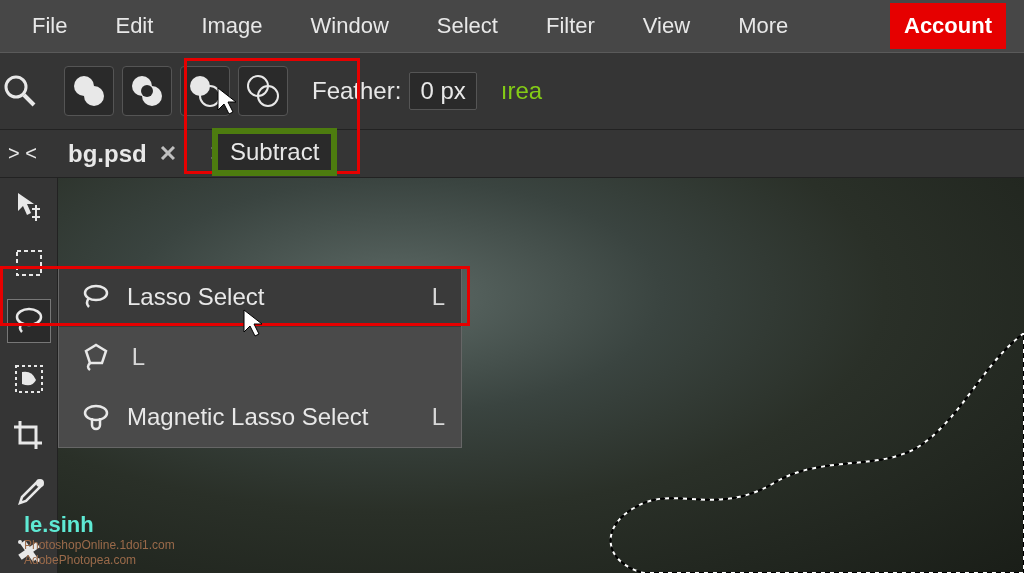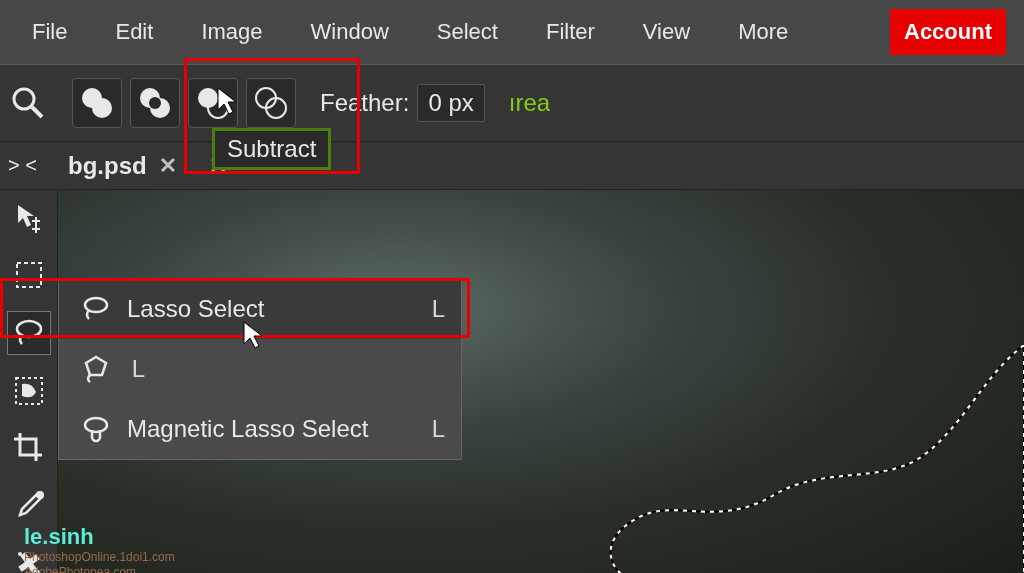--- a/index.html
+++ b/index.html
@@ -1,36 +1,36 @@
 <!DOCTYPE html>
 <html><head>
 <meta charset="utf-8">
 <style>
   * { box-sizing: border-box; margin: 0; padding: 0; }
   html, body { width: 1024px; height: 573px; overflow: hidden; font-family: Arial, sans-serif; background: #474747; color: #e8e8e8; }
   
-  .menubar { height: 64px; background: #474747; display: flex; align-items: center; padding: 0 8px; gap: 0; }
+  .menubar { height: 52px; background: #474747; display: flex; align-items: center; padding: 0 8px; gap: 0; }
   .menubar .menu-item { padding: 0 24px; height: 100%; display: flex; align-items: center; font-size: 22px; color: #e8e8e8; cursor: pointer; }
   .menubar .spacer { flex: 1; }
   .menubar .account-btn { background: #e60000; color: #fff; padding: 10px 14px; font-size: 22px; font-weight: bold; cursor: pointer; margin-right: 10px; }
   
-  .options-bar { height: 78px; background: #353535; border-top: 1px solid #5a5a5a; border-bottom: 1px solid #222; display: flex; align-items: center; padding-left: 8px; position: relative; }
+  .options-bar { height: 78px; background: #353535; border-top: 1px solid #5a5a5a; border-bottom: 1px solid #222; display: flex; align-items: center; position: relative; }
   .zoom-icon { width: 40px; height: 40px; display: flex; align-items: center; justify-content: center; margin-right: 24px; }
   .mode-btns { display: flex; gap: 8px; }
   .mode-btn { width: 50px; height: 50px; background: #2a2a2a; border: 1px solid #555; border-radius: 4px; display: flex; align-items: center; justify-content: center; cursor: pointer; }
   .feather-wrap { margin-left: 24px; display: flex; align-items: center; font-size: 24px; }
   .feather-val { background: #2a2a2a; border: 1px solid #555; padding: 4px 10px; margin-left: 8px; border-radius: 2px; }
   .area-text { margin-left: 24px; font-size: 24px; color: #84cc16; }
   
   .tabs-bar { height: 48px; background: #353535; display: flex; align-items: center; padding-left: 58px; border-bottom: 1px solid #222; position: relative; }
   .expand-icon { position: absolute; left: 8px; top: 12px; font-size: 20px; color: #e8e8e8; }
   .tab { display: flex; align-items: center; padding: 0 10px; height: 100%; font-size: 24px; font-weight: bold; }
   .tab .close { margin-left: 12px; font-size: 22px; color: #c0c0c0; cursor: pointer; }
   
-  .tooltip-subtract { position: absolute; left: 212px; top: 128px; background: #2a2a2a; border: 3px solid #4d7c0f; padding: 4px 12px; font-size: 24px; z-index: 30; }
+  .tooltip-subtract { position: absolute; left: 212px; top: 128px; background: #2a2a2a; border: 6px solid #4d7c0f; padding: 4px 12px; font-size: 24px; z-index: 30; }
   .red-box-modes { position: absolute; left: 184px; top: 58px; width: 176px; height: 116px; border: 3px solid #e60000; pointer-events: none; z-index: 20; }
   .cursor-modes { position: absolute; left: 216px; top: 86px; z-index: 40; }
   
   .main { position: relative; height: 395px; display: flex; }
   .toolbar { width: 58px; background: #353535; border-right: 1px solid #222; display: flex; flex-direction: column; align-items: center; padding-top: 6px; gap: 14px; }
   .tool { width: 44px; height: 44px; display: flex; align-items: center; justify-content: center; cursor: pointer; border: 1px solid transparent; }
   .tool.active { border: 1px solid #777; background: #2a2a2a; }
   
   .canvas { flex: 1; position: relative; background: radial-gradient(ellipse at 35% 30%, #5d6a66 0%, #3a4440 30%, #2a3028 55%, #1a1e18 100%); overflow: hidden; }
   .selection-path { position: absolute; right: 0; bottom: 0; width: 480px; height: 240px; }

